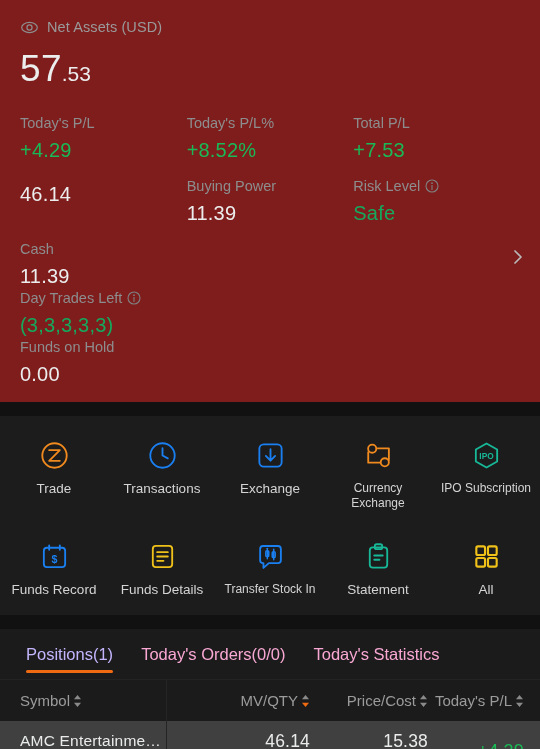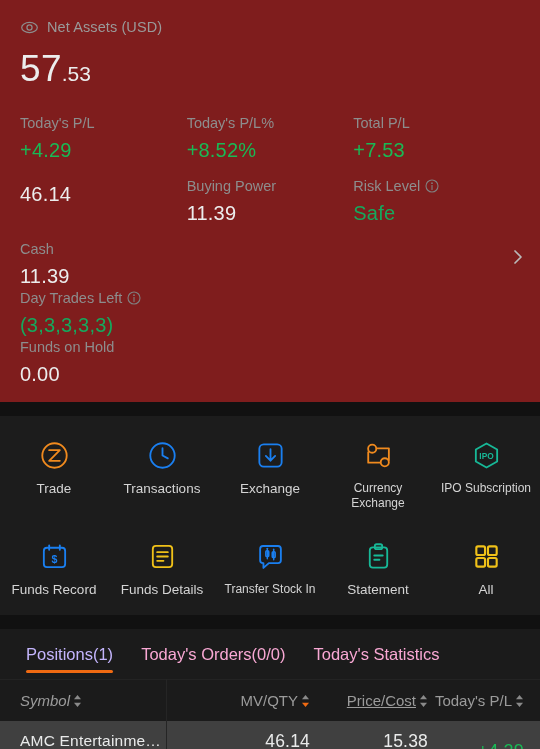--- a/index.html
+++ b/index.html
@@ -47,23 +47,23 @@
   .tab { position: relative; padding: 0 14px; height: 50px; display: flex; align-items: center; color: #f9a8d4; font-size: 16.5px; }
   .tab.active { color: #c4b5fd; }
   .tab.active::after {
     content: ""; position: absolute; left: 14px; right: 14px; bottom: 6px;
     height: 3px; background: #f06a12; border-radius: 2px;
   }
 
   
   .thead { display: flex; align-items: center; height: 42px; padding: 0 16px 0 20px; background: #1b1b1b; border-top: 1px solid #232323; }
   .th { color: #9b9b9b; font-size: 15px; display: flex; align-items: center; gap: 3px; white-space: nowrap; }
-  .th.c-symbol { width: 160px; font-style: italic; }
+  .th.c-symbol { width: 160px; }
   .th.c-mv { width: 130px; justify-content: flex-end; }
-  .th.c-price { width: 118px; justify-content: flex-end; text-decoration: underline; }
+  .th.c-price { width: 118px; justify-content: flex-end; }
   .th.c-pl { flex: 1; justify-content: flex-end; }
   .sortarrows { display: inline-block; width: 9px; height: 14px; }
 
   .trow { display: flex; align-items: center; padding: 0 16px 0 20px; height: 62px; background: #404040; border-bottom: 1px solid #232323; }
   .td { display: flex; flex-direction: column; }
   .td.c-symbol { width: 160px; align-items: flex-start; }
   .td.c-mv { width: 130px; align-items: flex-end; }
   .td.c-price { width: 118px; align-items: flex-end; }
   .td.c-pl { flex: 1; align-items: flex-end; justify-content: center; }
   .td .prim { color: #e9eaea; font-size: 17.5px; line-height: 22px; letter-spacing: .2px; }

